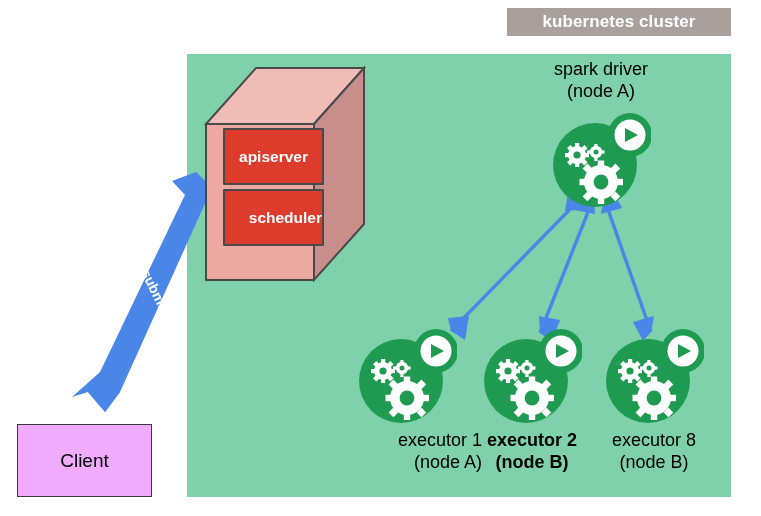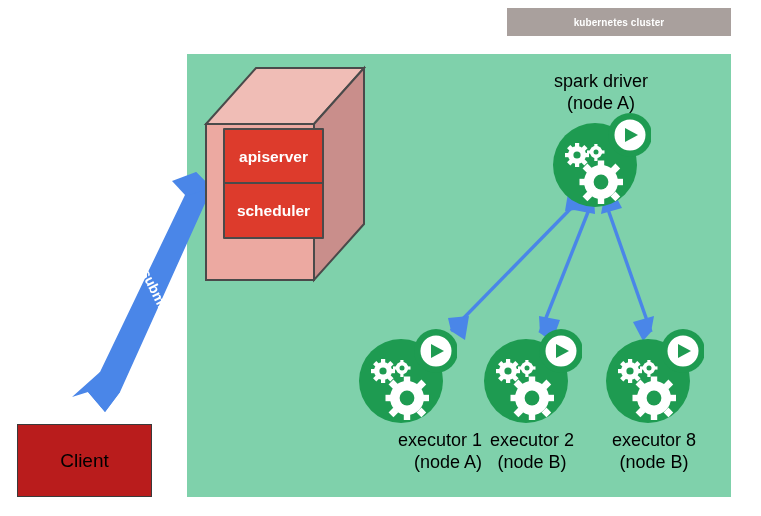--- a/index.html
+++ b/index.html
@@ -26,41 +26,41 @@
     height: 28px;
     background: #a9a09d;
     display: flex;
     align-items: center;
     justify-content: center;
     box-sizing: border-box;
   }
   #cluster-banner .banner-text {
     color: #ffffff;
     font-weight: bold;
-    font-size: 10px;
+    font-size: 17px;
     letter-spacing: 0.1px;
     white-space: nowrap;
   }
   
   #cluster-panel {
     position: absolute;
     left: 187px;
     top: 54px;
     width: 544px;
     height: 443px;
     background: #7fd1ab;
   }
   
   #client-box {
     position: absolute;
     left: 17px;
     top: 424px;
     width: 135px;
     height: 73px;
-    background: #b91c1c;
+    background: #f0abfc;
     border: 1.3px solid #3a3a3a;
     box-sizing: border-box;
     display: flex;
     align-items: center;
     justify-content: center;
   }
   #client-box .client-text {
     color: #000000;
     font-size: 19px;
   }
@@ -89,21 +89,21 @@
     align-items: center;
     justify-content: center;
   }
   .cp-chip span {
     color: #ffffff;
     font-weight: bold;
     font-size: 15.5px;
     white-space: nowrap;
   }
   #chip-apiserver { left: 23px; top: 70px; }
-  #chip-scheduler { left: 23px; top: 124px; }
+  #chip-scheduler { left: 23px; top: 131px; justify-content: flex-end; }
   
   .node {
     position: absolute;
     width: 100px;
     height: 100px;
   }
   .node svg { position: absolute; left: 0; top: 0; }
   
   .node-label {
     position: absolute;
@@ -245,21 +245,21 @@
         <rect x="28.5" y="67.8" width="8" height="6.4"></rect>
           <rect x="64" y="67.8" width="8" height="6.4"></rect>
         <rect x="33" y="54" width="6.8" height="6.8" transform="rotate(45 36.4 57.4)"></rect>
         <rect x="61" y="82" width="6.8" height="6.8" transform="rotate(45 64.4 85.4)"></rect>
         <rect x="61" y="54" width="6.8" height="6.8" transform="rotate(-45 64.4 57.4)"></rect>
         <rect x="33" y="82" width="6.8" height="6.8" transform="rotate(-45 36.4 85.4)"></rect>
       </g>
       <circle cx="50" cy="71" r="7.4" fill="#1e9b51"></circle>
     </svg>
   </div>
-  <div class="node-label" style="left:521px; top:71px; width:160px;">
+  <div class="node-label" style="left:521px; top:59px; width:160px;">
     <div>spark driver</div>
     <div>(node A)</div>
   </div>
 
   <div class="node" style="left:357px; top:327px;">
     <svg width="100" height="100" viewBox="0 0 100 100">
       <circle cx="44" cy="54" r="42" fill="#1e9b51"></circle>
       <circle cx="79" cy="24" r="22" fill="#1e9b51"></circle>
       <circle cx="79" cy="24" r="15.5" fill="#ffffff"></circle>
       <polygon points="74,17 74,31 87,24" fill="#1e9b51"></polygon>
@@ -335,21 +335,21 @@
         <rect x="28.5" y="67.8" width="8" height="6.4"></rect>
           <rect x="64" y="67.8" width="8" height="6.4"></rect>
         <rect x="33" y="54" width="6.8" height="6.8" transform="rotate(45 36.4 57.4)"></rect>
         <rect x="61" y="82" width="6.8" height="6.8" transform="rotate(45 64.4 85.4)"></rect>
         <rect x="61" y="54" width="6.8" height="6.8" transform="rotate(-45 64.4 57.4)"></rect>
         <rect x="33" y="82" width="6.8" height="6.8" transform="rotate(-45 36.4 85.4)"></rect>
       </g>
       <circle cx="50" cy="71" r="7.4" fill="#1e9b51"></circle>
     </svg>
   </div>
-  <div class="node-label" style="left:457px; top:430px; width:150px;">
+  <div class="node-label" style="left:457px; top:430px; width:150px;font-weight:bold;">
     <div>executor 2</div>
     <div>(node B)</div>
   </div>
 
   <div class="node" style="left:604px; top:327px;">
     <svg width="100" height="100" viewBox="0 0 100 100">
       <circle cx="44" cy="54" r="42" fill="#1e9b51"></circle>
       <circle cx="79" cy="24" r="22" fill="#1e9b51"></circle>
       <circle cx="79" cy="24" r="15.5" fill="#ffffff"></circle>
       <polygon points="74,17 74,31 87,24" fill="#1e9b51"></polygon>

